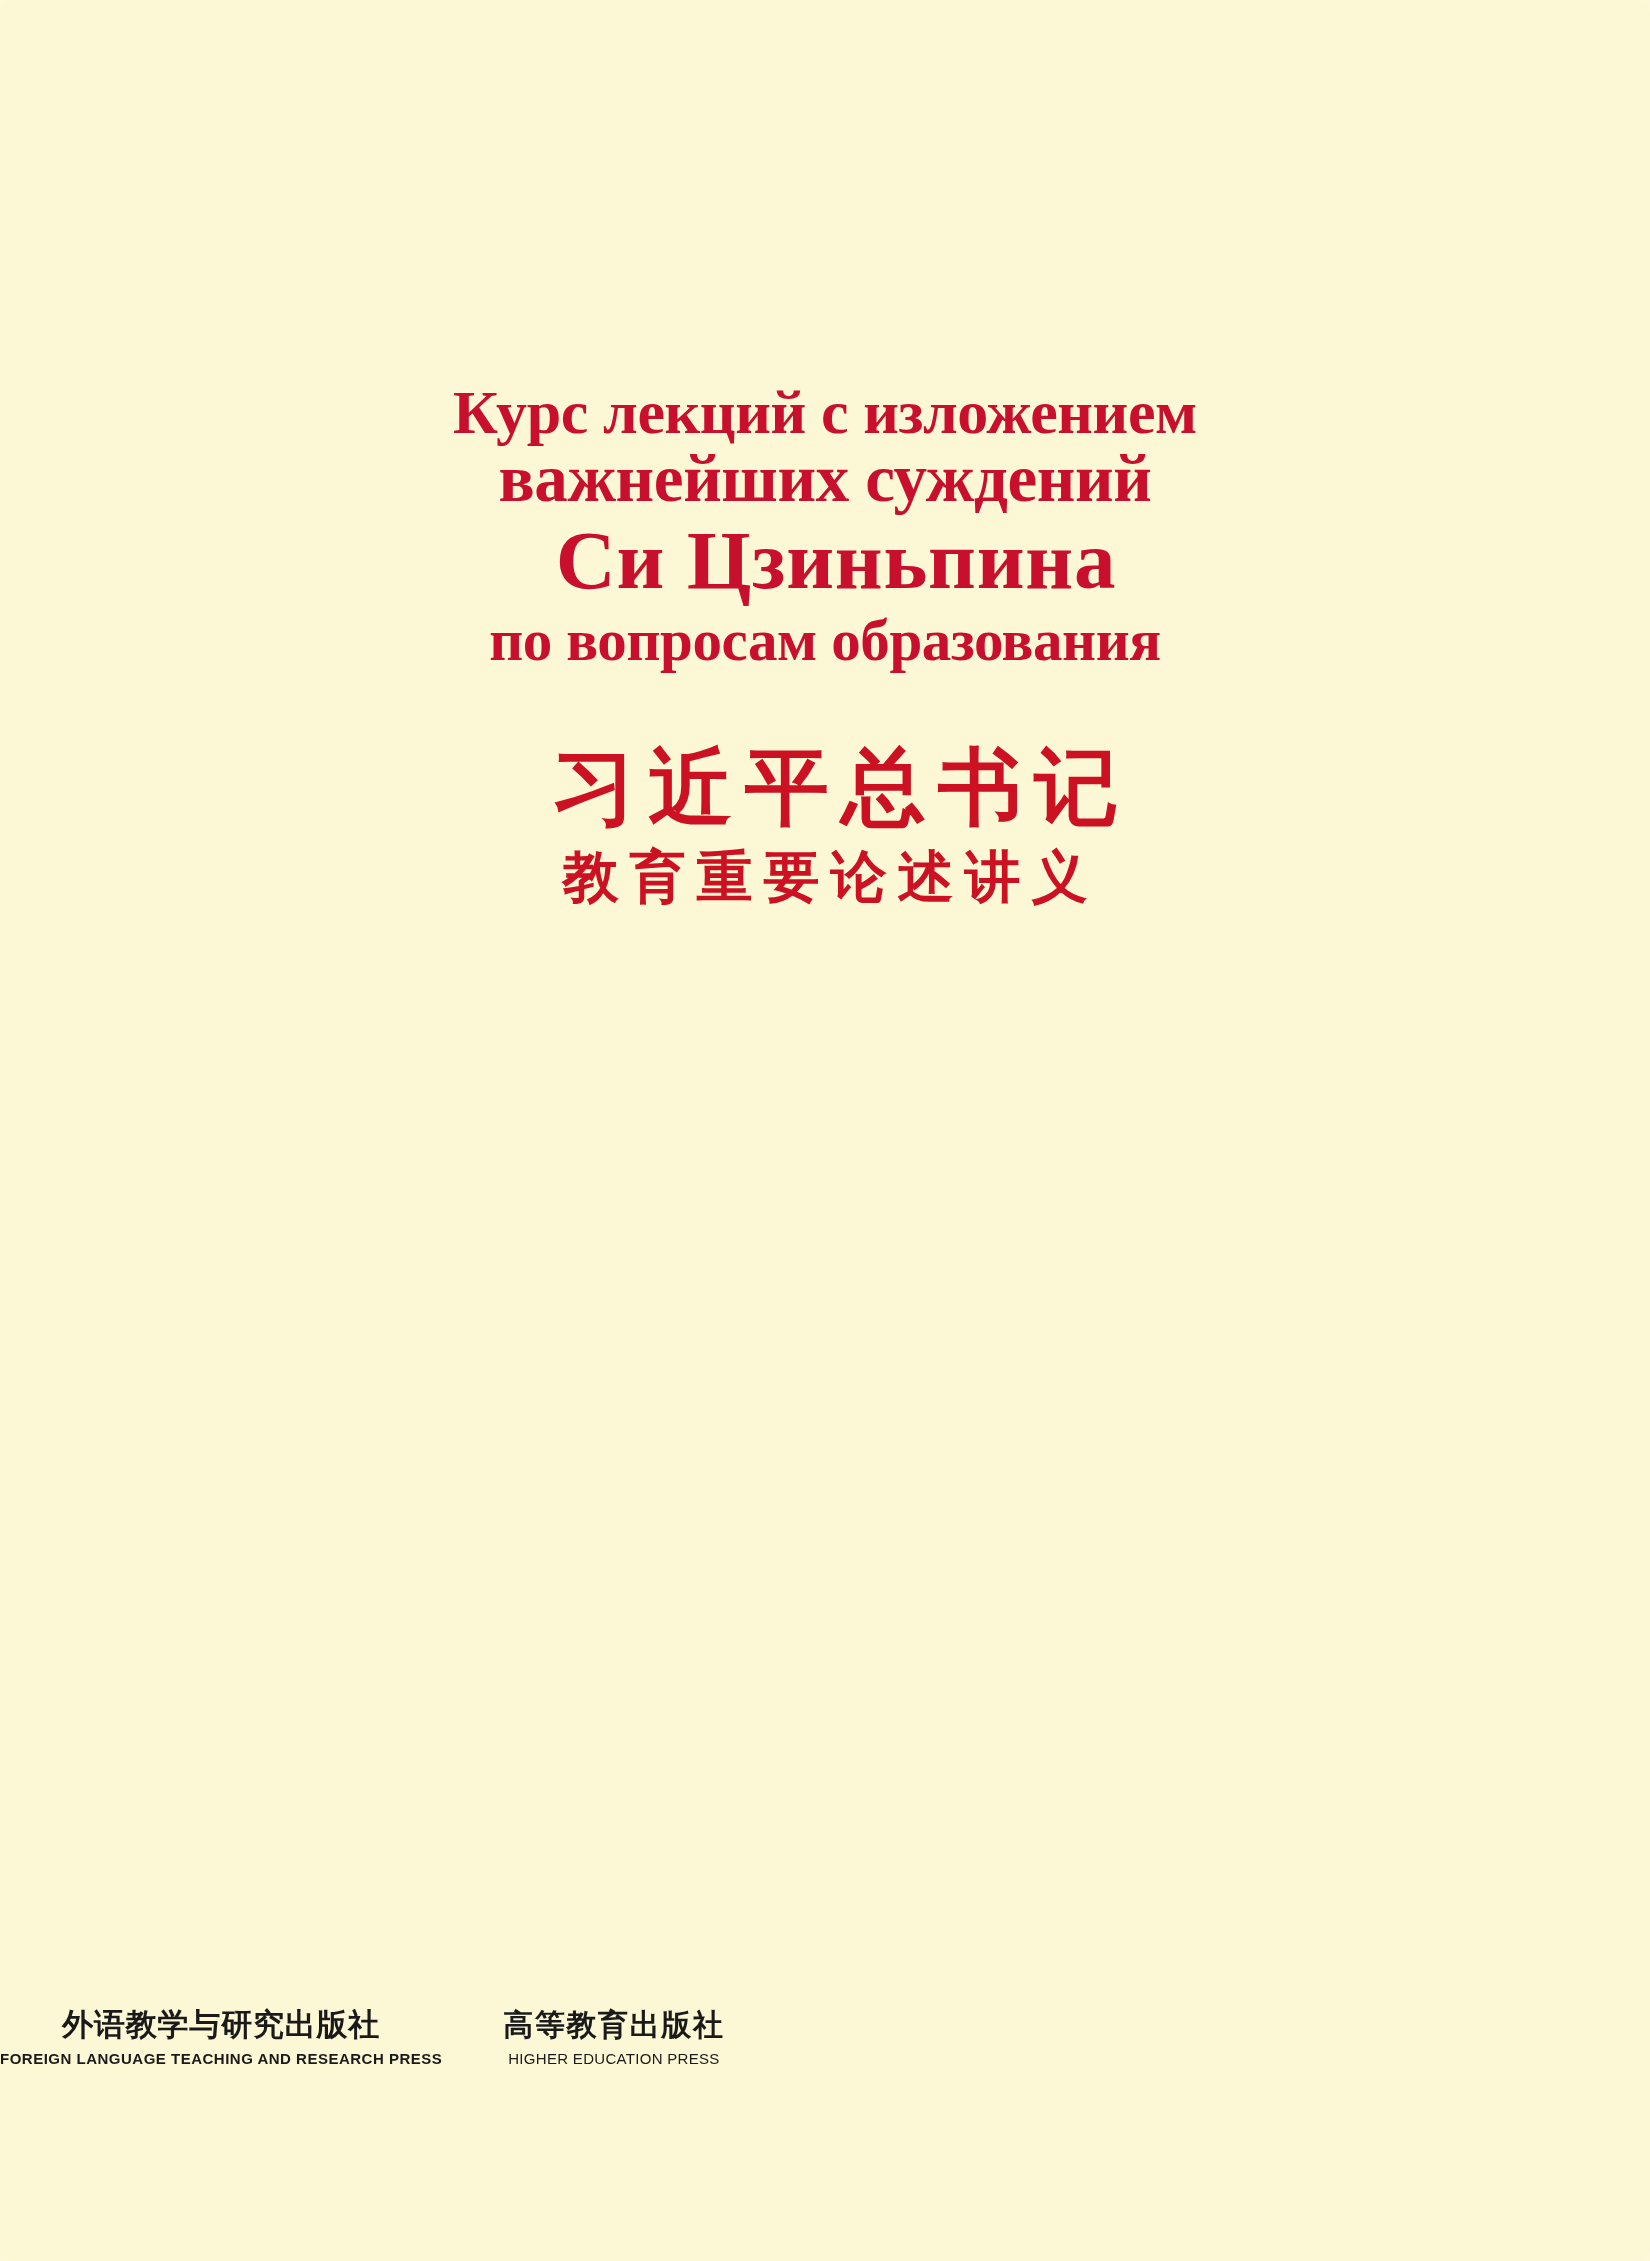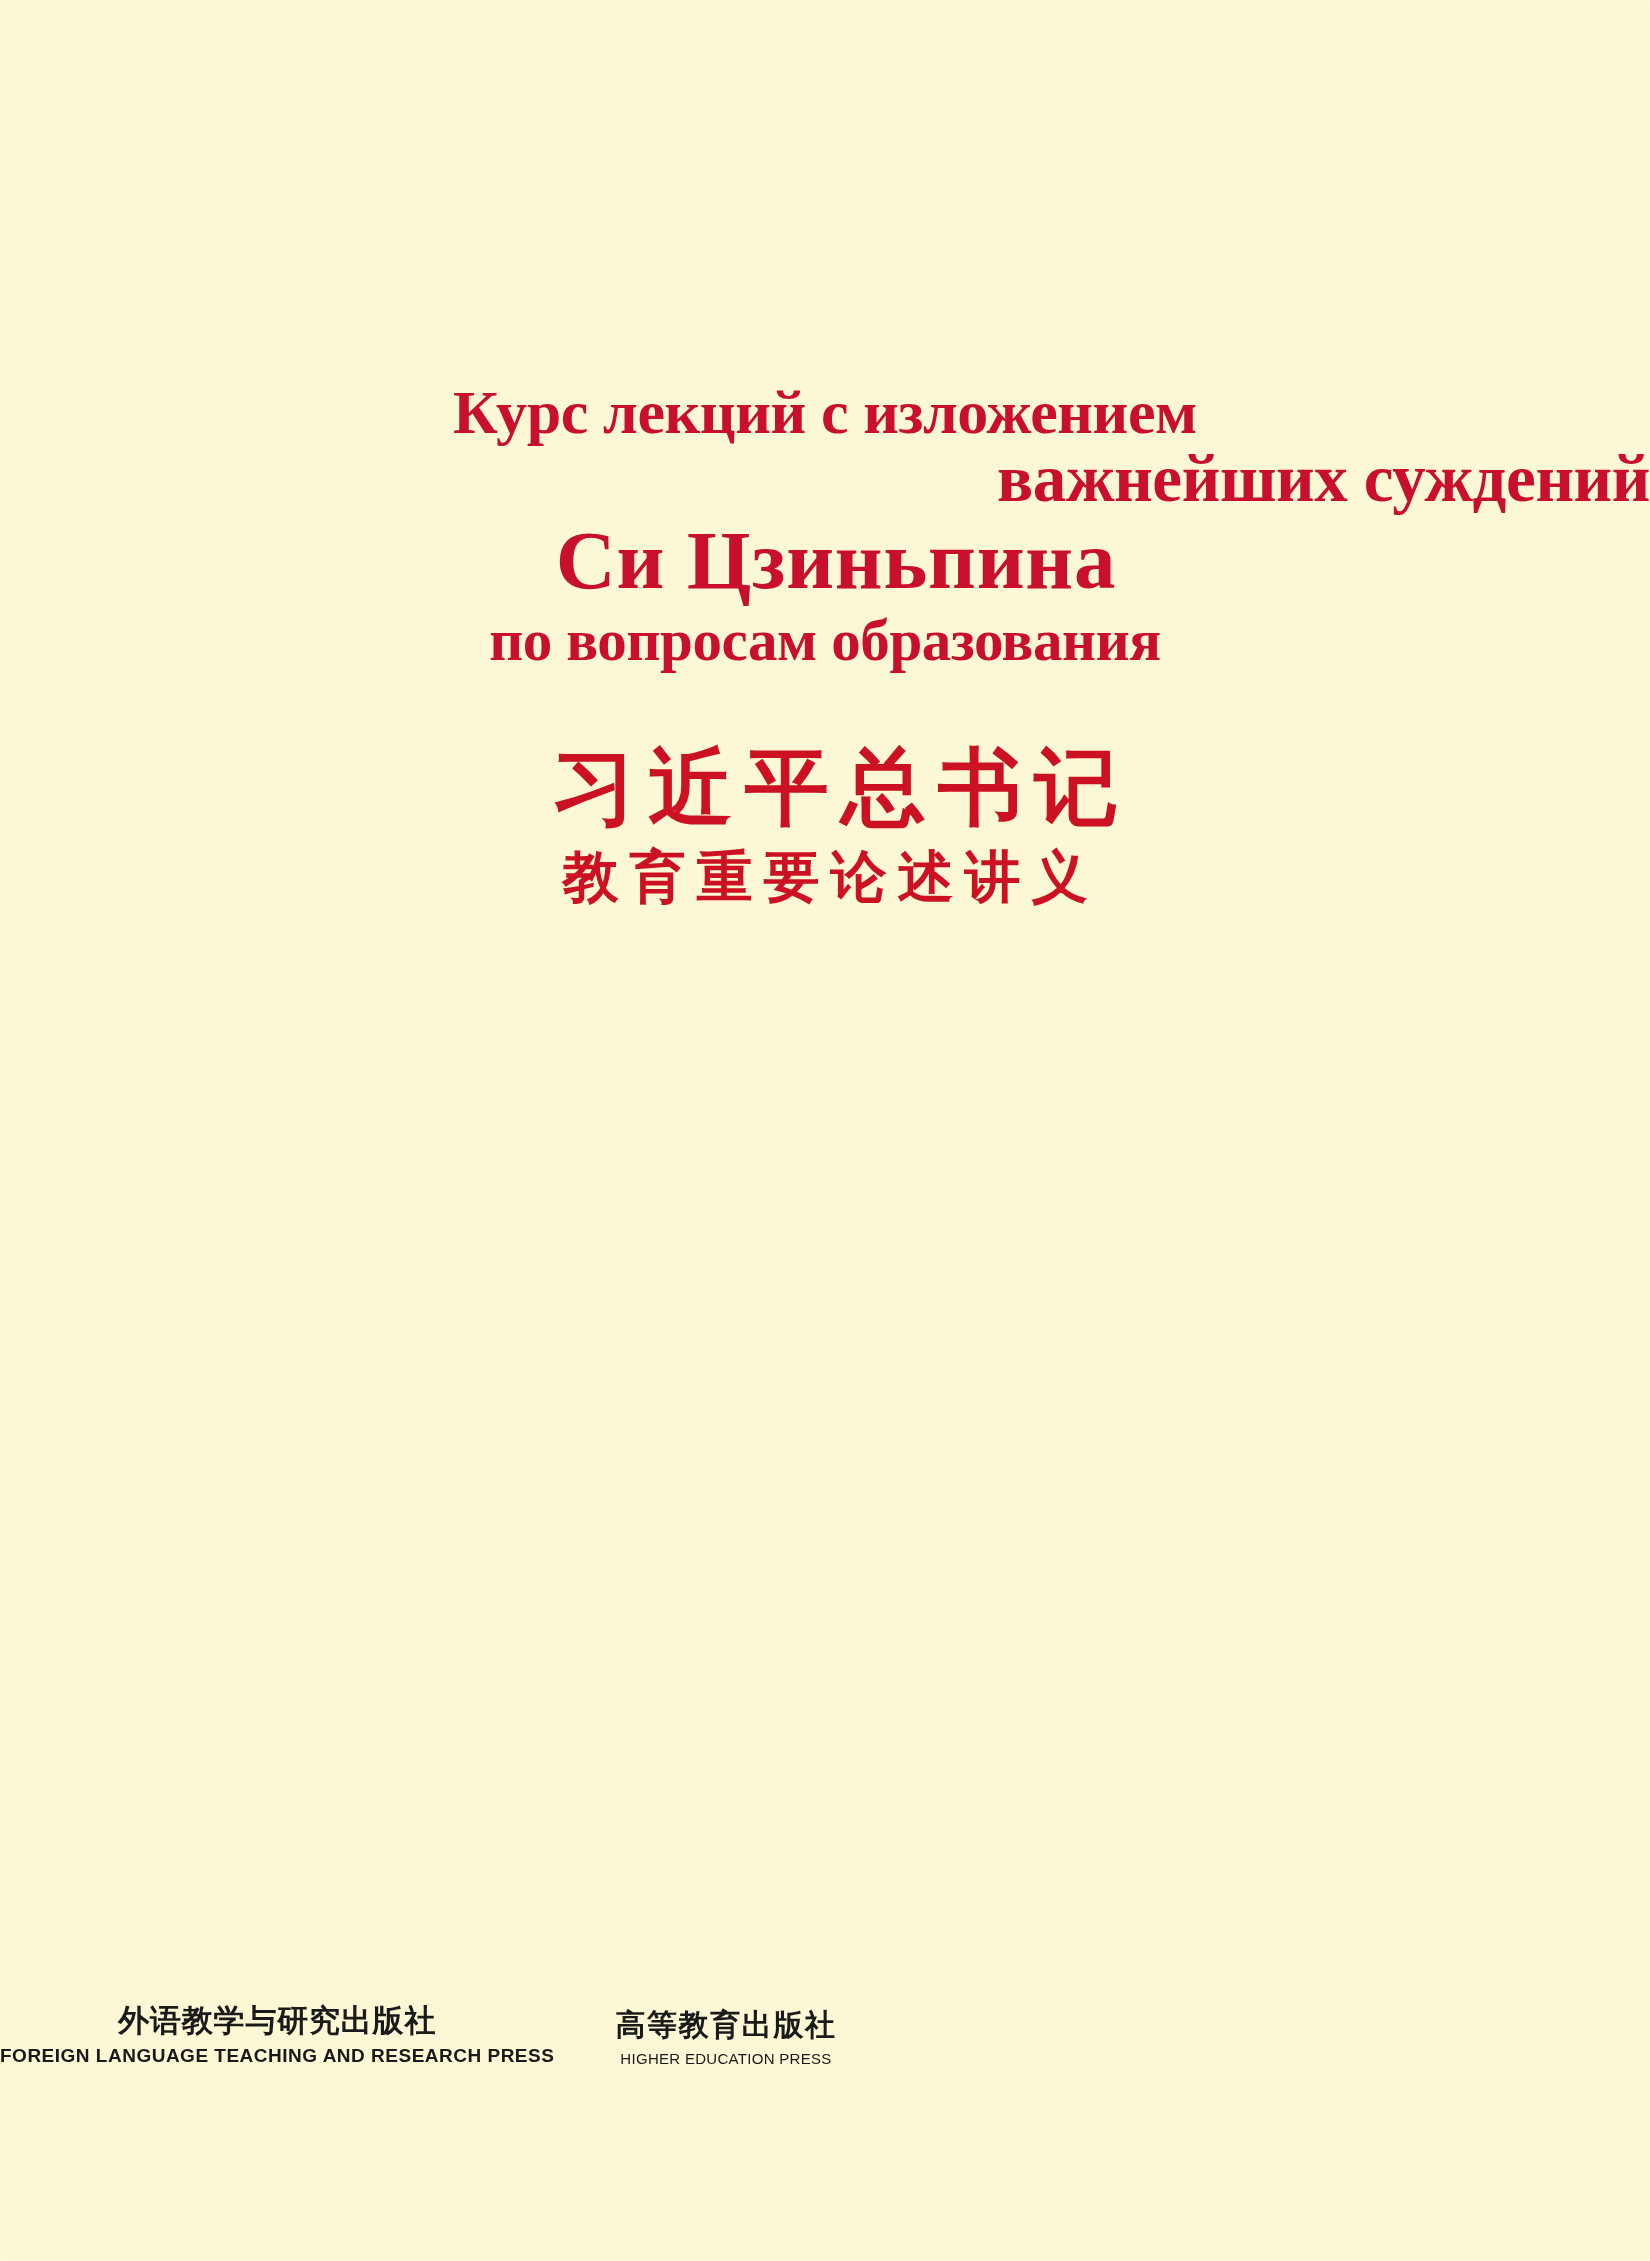--- a/index.html
+++ b/index.html
@@ -40,21 +40,20 @@
     display: block;
     white-space: nowrap;
   }
   .ru-line-1 {
     font-size: 62px;
     line-height: 1.02;
   }
   .ru-line-2 {
     font-size: 67px;
     line-height: 1.04;
-    text-align: right;
   }
   .ru-line-3 {
     font-size: 83px;
     line-height: 1.12;
     letter-spacing: 0.8px;
     padding-left: 22px;
   }
   .ru-line-4 {
     font-size: 59px;
     line-height: 1.12;
@@ -112,21 +111,21 @@
     font-weight: bold;
     font-size: 30px;
     letter-spacing: 1.6px;
     line-height: 1.12;
     white-space: nowrap;
   }
   .pub-en {
     margin-top: 7px;
     font-family: "Liberation Sans", sans-serif;
     font-weight: bold;
-    font-size: 19px;
+    font-size: 15px;
     letter-spacing: 0.5px;
     line-height: 1.2;
     white-space: nowrap;
   }
   .pub-en-2 {
     margin-top: 8.6px;
     font-family: "Liberation Sans", sans-serif;
     font-size: 15px;
     letter-spacing: 0.3px;
     line-height: 1.2;

